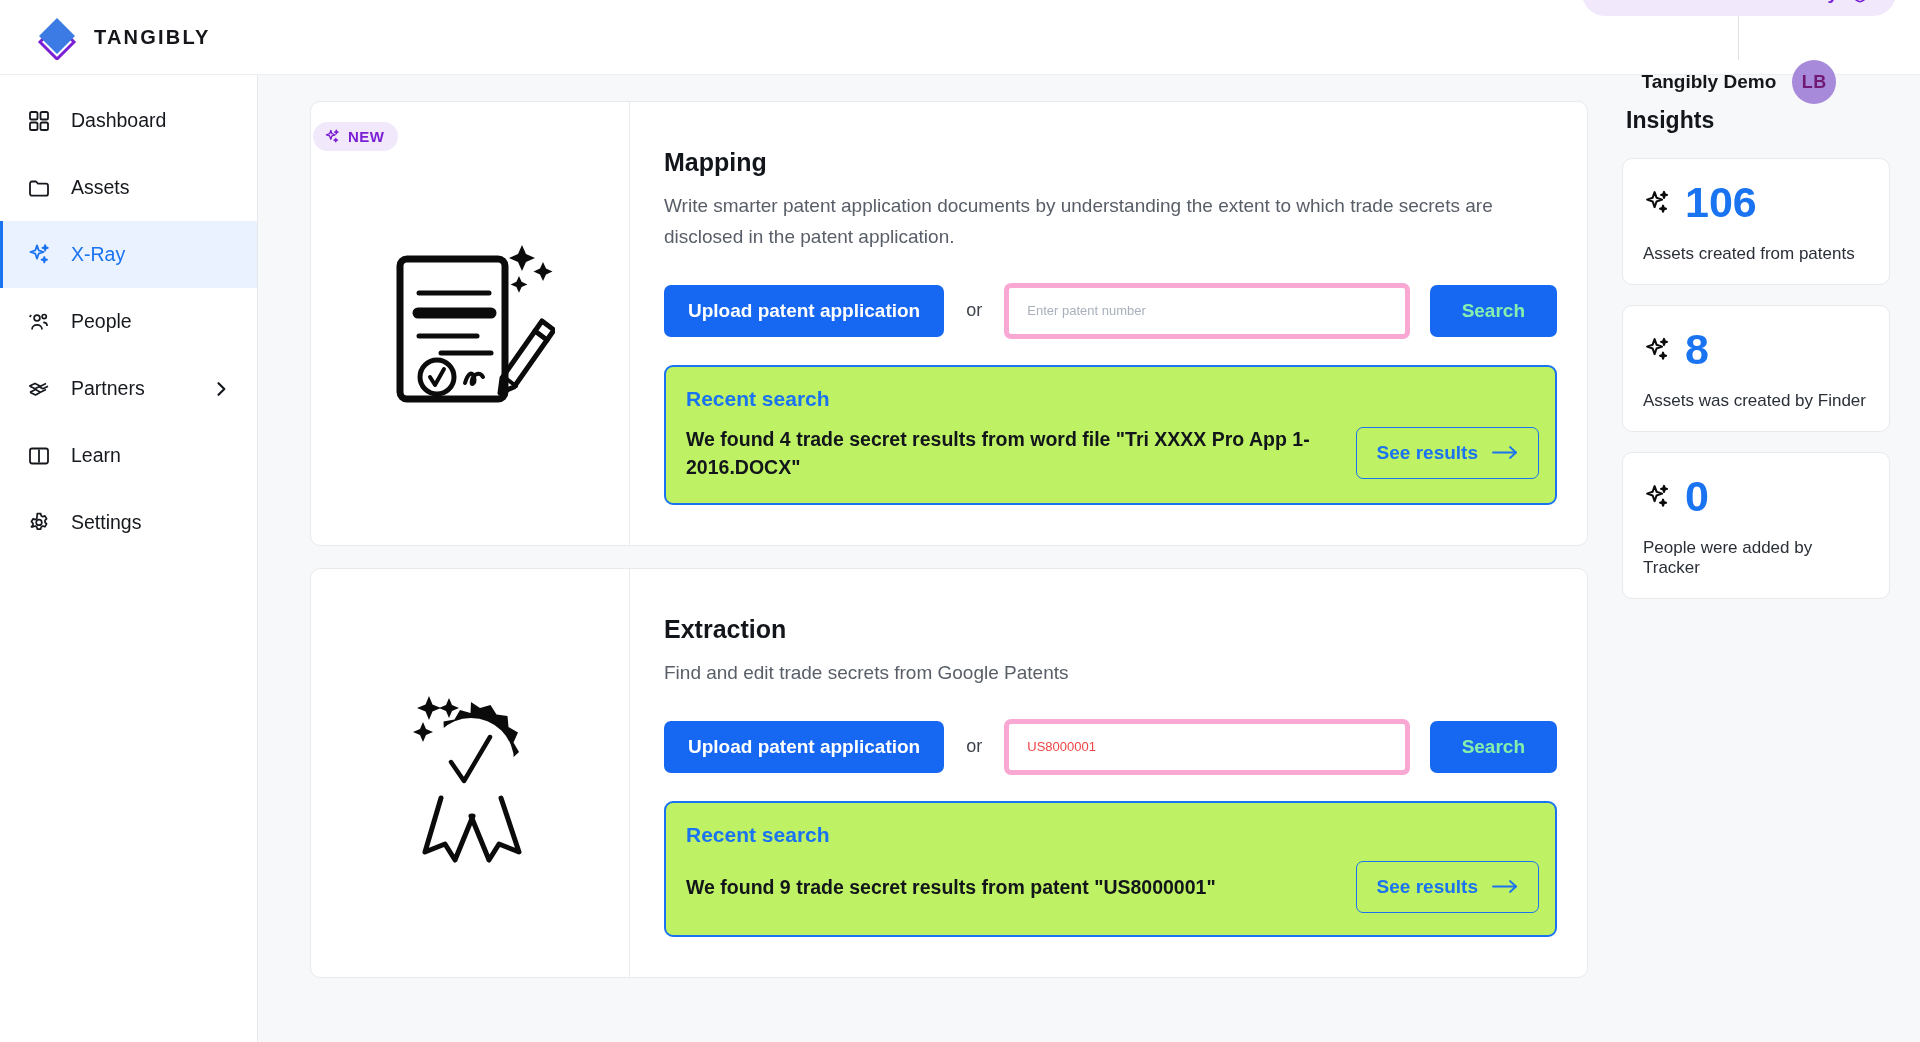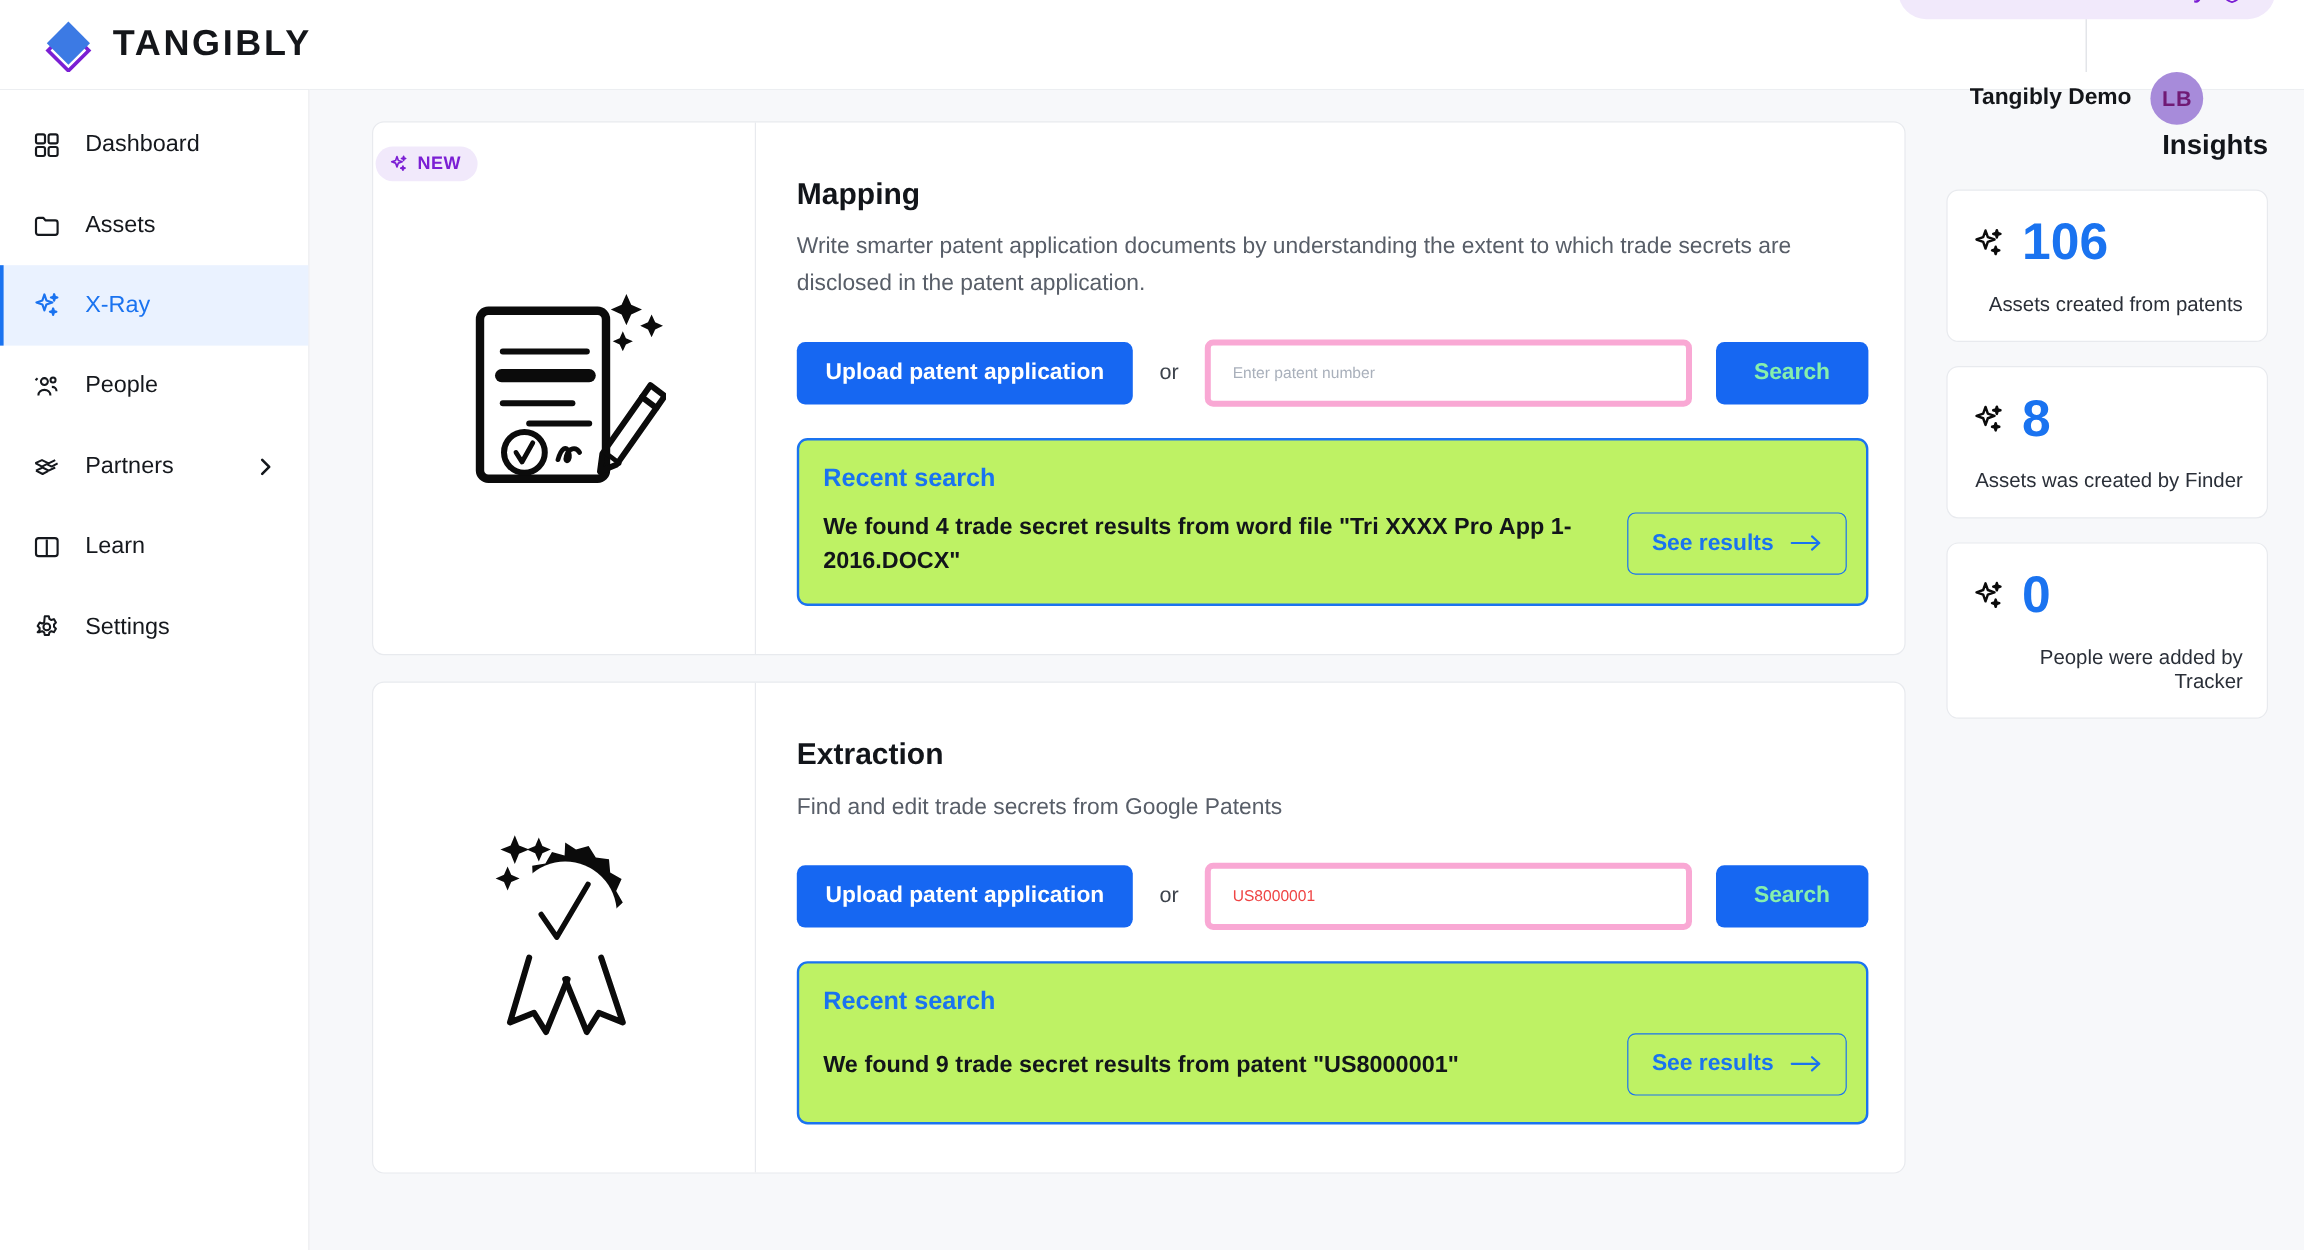--- a/index.html
+++ b/index.html
@@ -16,21 +16,21 @@
     background: #ffffff;
     display: flex;
     align-items: center;
     padding: 0 24px 0 34px;
     position: relative;
     z-index: 5;
   }
   .brand { display: flex; align-items: center; gap: 14px; }
   .brand-mark { width: 46px; height: 46px; position: relative; }
   .brand-name {
-    font-size: 30px;
+    font-size: 20px;
     font-weight: 700;
     letter-spacing: 2.2px;
     color: #14161a;
   }
   .topbar-right { margin-left: auto; display: flex; align-items: center; flex-direction: column; }
   .policy-pill {
     display: flex; align-items: center; gap: 11px;
     background: #f1e9fb;
     color: #7b1fd4;
     border-radius: 999px;
@@ -183,21 +183,21 @@
     color: #1a73f0;
     font-size: 19px; font-weight: 600;
     padding: 14px 20px;
     display: flex; align-items: center; gap: 14px;
     cursor: pointer; font-family: inherit;
     white-space: nowrap;
     flex-shrink: 0;
   }
 
   
-  .insights { width: 298px; flex-shrink: 0; padding: 0 30px 0 0; text-align: right; }
+  .insights { width: 298px; flex-shrink: 0; padding: 0 30px 0 0; }
   .insights-title { font-size: 23px; font-weight: 700; color: #12151a; margin: 6px 0 24px 4px; }
   .insight-card {
     background: #fff;
     border: 1px solid #e8eaee;
     border-radius: 10px;
     padding: 22px 20px 20px 20px;
     margin-bottom: 20px;
   }
   .insight-top { display: flex; align-items: center; gap: 13px; }
   .insight-value { font-size: 43px; font-weight: 700; color: #1a73f0; line-height: 1; }

